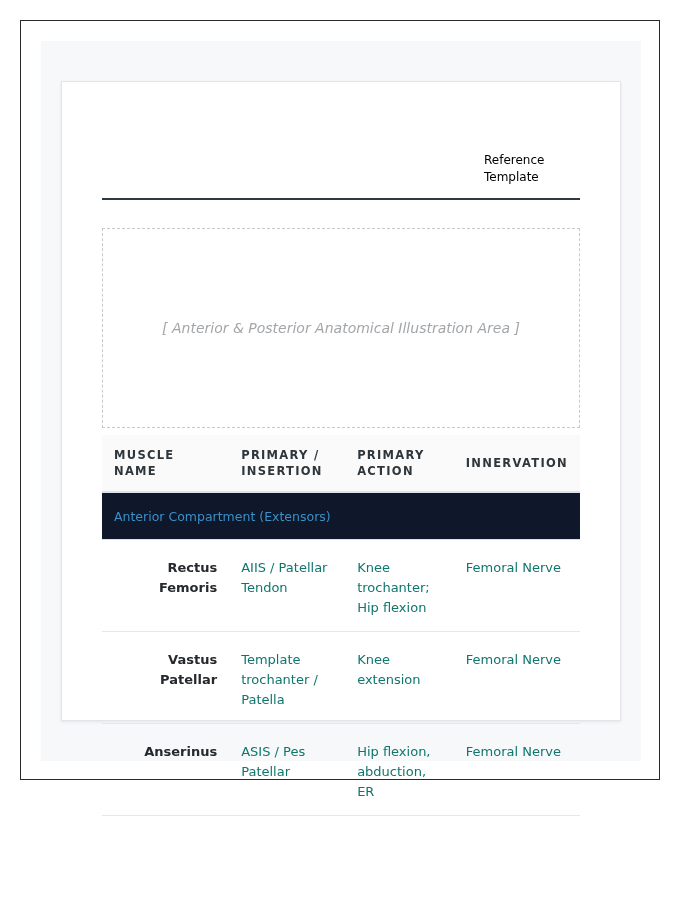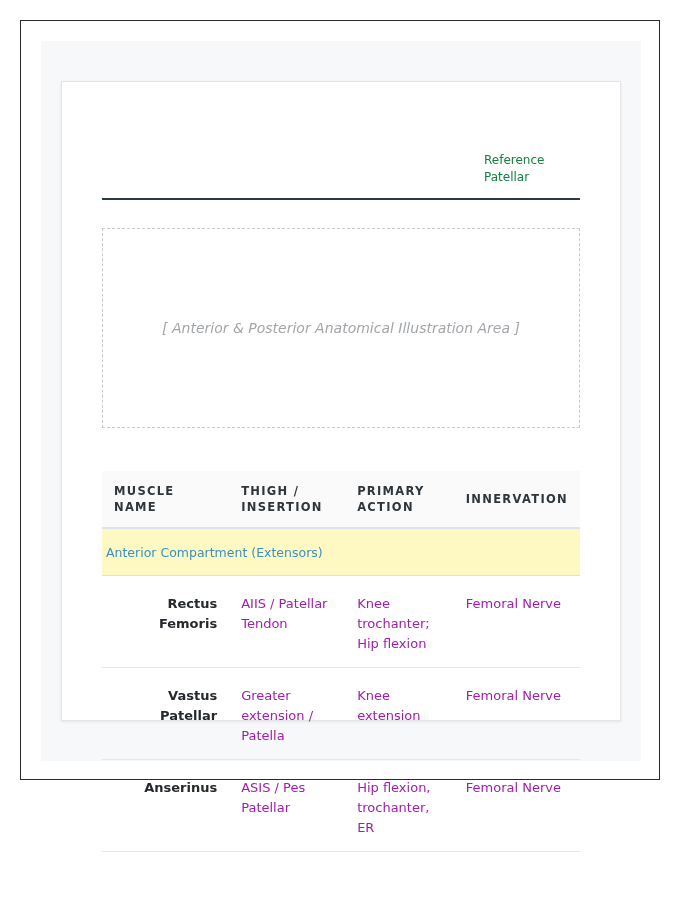--- a/index.html
+++ b/index.html
@@ -9,88 +9,88 @@
            border: 1px solid #2a2a2a; box-sizing: border-box; }
   .bg { position: absolute; left: 41px; top: 41px; width: 600px; height: 720px; background: #f6f8fa; }
   .card { position: absolute; left: 61px; top: 81px; width: 560px; height: 640px; background: #ffffff;
           border: 1px solid #e3e5e8; box-sizing: border-box; box-shadow: 0 1px 3px rgba(0,0,0,0.08); }
   .content { position: absolute; left: 102px; top: 81px; width: 478px; }
 
   .header { position: absolute; left: 0; top: 44px; width: 478px; height: 73px;
             border-bottom: 2px solid #2e3a42; }
   .title { position: absolute; left: 0; top: 0; font-family: "DejaVu Sans", sans-serif; font-weight: 200;
            font-size: 23px; letter-spacing: 2px; line-height: 32px; color: #2f3a42; width: 330px; }
-  .subtitle { position: absolute; left: 382px; top: 27px; font-size: 12px; line-height: 17px; color: #15803d; }
+  .subtitle { position: absolute; left: 382px; top: 27px; font-size: 12px; line-height: 17px; color: #000000; }
 
   .illus { position: absolute; left: 0; top: 147px; width: 478px; height: 200px;
            border: 1px dashed #c7c9cc; box-sizing: border-box; display: flex; align-items: center; justify-content: center; }
   .illus span { font-style: italic; color: #a3a6a9; font-size: 14px; }
 
-  table { position: absolute; left: 0; top: 390px; width: 478px; border-collapse: collapse; font-size: 13px; }
+  table { position: absolute; left: 0; top: 354px; width: 478px; border-collapse: collapse; font-size: 13px; }
   thead th { background: #fafafa; text-align: left; font-weight: 600; font-size: 11.5px; letter-spacing: 1.3px;
              color: #2e363c; height: 56px; padding: 0 12px; vertical-align: middle; line-height: 16px;
              border-bottom: 2px solid #dde3ea; }
-  tr.group td { background: #fef9c3; color: #3b8fc7; font-size: 12.5px; height: 46px; padding: 0 4px;
+  tr.group td { background: #0f172a; color: #3b8fc7; font-size: 12.5px; height: 46px; padding: 0 12px;
                 border-bottom: 1px solid #dde1e5; }
   tr.row td { vertical-align: top; padding: 18px 12px 0 12px; line-height: 20px; height: 73px;
-              color: #a21caf; border-bottom: 1px solid #e5e8eb; }
+              color: #0f766e; border-bottom: 1px solid #e5e8eb; }
   tr.row td.name { font-weight: 700; color: #25292d; text-align: right; }
   col.c1 { width: 133px; } col.c2 { width: 118px; } col.c3 { width: 111px; } col.c4 { width: 116px; }
 </style>
 </head>
 <body>
 
 <div class="frame"></div>
 <div class="bg"></div>
 <div class="card"></div>
 
 <div class="content">
   <div class="header">
     <div class="subtitle">
       <div>Reference</div>
-      <div>Patellar</div>
+      <div>Template</div>
     </div>
   </div>
 
   <div class="illus">
     <span>[ Anterior &amp; Posterior Anatomical Illustration Area ]</span>
   </div>
 
   <table>
     <colgroup>
         <col class="c1">
         <col class="c2">
         <col class="c3">
         <col class="c4">
       </colgroup>
     <thead>
       <tr>
         <th>MUSCLE NAME</th>
-        <th>THIGH / INSERTION</th>
+        <th>PRIMARY / INSERTION</th>
         <th>PRIMARY ACTION</th>
         <th>INNERVATION</th>
       </tr>
     </thead>
     <tbody>
       <tr class="group">
         <td colspan="4">Anterior Compartment (Extensors)</td>
       </tr>
       <tr class="row">
         <td class="name">Rectus Femoris</td>
         <td>AIIS / Patellar Tendon</td>
         <td>Knee trochanter; Hip flexion</td>
         <td>Femoral Nerve</td>
       </tr>
       <tr class="row">
         <td class="name">Vastus Patellar</td>
-        <td>Greater extension / Patella</td>
+        <td>Template trochanter / Patella</td>
         <td>Knee extension</td>
         <td>Femoral Nerve</td>
       </tr>
       <tr class="row">
         <td class="name">Anserinus</td>
         <td>ASIS / Pes Patellar</td>
-        <td>Hip flexion, trochanter, ER</td>
+        <td>Hip flexion, abduction, ER</td>
         <td>Femoral Nerve</td>
       </tr>
     </tbody>
   </table>
 </div>
 
 </body></html>

